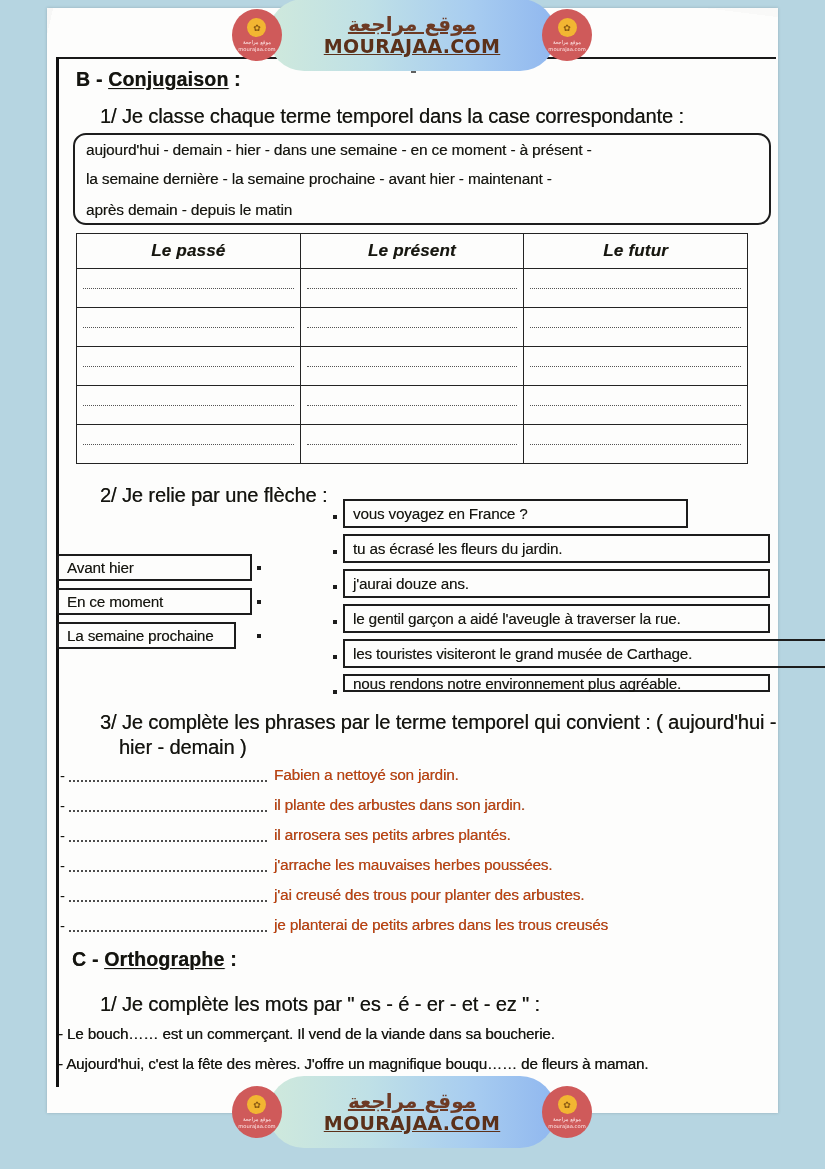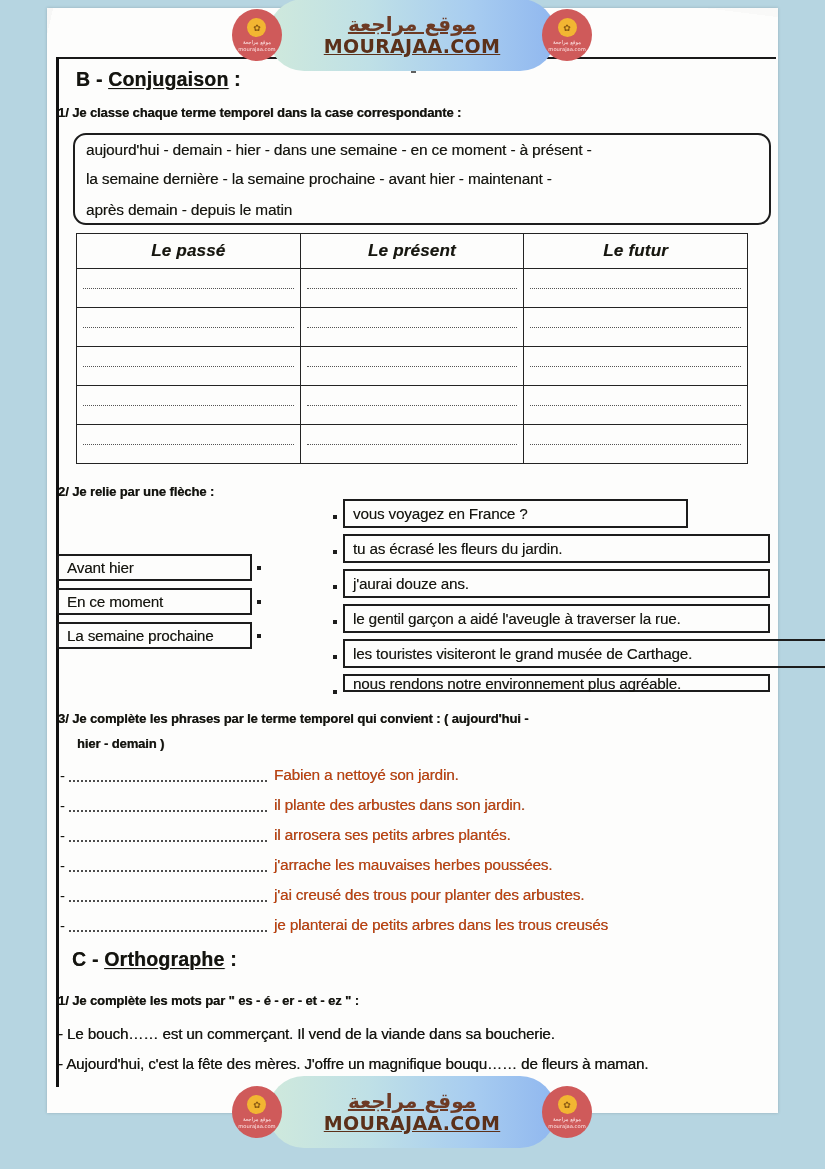--- a/index.html
+++ b/index.html
@@ -79,23 +79,24 @@
   .sec-head {
     font-size: 19.5px;
     font-weight: bold;
     letter-spacing: .2px;
   }
   .sec-head u {
     text-decoration: underline;
     text-underline-offset: 2px;
   }
   .q-head {
-    font-size: 13px;
-    font-weight: bold;
+    font-size: 20px;
+    font-weight: normal;
     letter-spacing: -.1px;
+    margin-left: 42px;
   }
   .body-txt {
     font-size: 15.2px;
     letter-spacing: -.15px;
   }
 
   
   .wordbank {
     position: absolute;
     left: 73px;
@@ -366,21 +367,21 @@
   </table>
 
   <div class="t q-head" style="left:58px; top:484px;">2/ Je relie par une flèche :</div>
 
   <div class="match-box" style="left:57px; top:554px; width:195px; height:27px;">Avant hier</div>
   <div class="dot-mark" style="left:257px; top:566px;"></div>
 
   <div class="match-box" style="left:57px; top:588px; width:195px; height:27px;">En ce moment</div>
   <div class="dot-mark" style="left:257px; top:600px;"></div>
 
-  <div class="match-box" style="left:57px; top:622px; width:195px; height:27px;">La semaine prochaine</div>
+  <div class="match-box" style="left:57px; top:622px; width:179px; height:27px;">La semaine prochaine</div>
   <div class="dot-mark" style="left:257px; top:634px;"></div>
 
   <div class="dot-mark" style="left:333px; top:515px;"></div>
   <div class="match-box" style="left:343px; top:499px; width:345px; height:29px;">vous voyagez en France ?</div>
 
   <div class="dot-mark" style="left:333px; top:550px;"></div>
   <div class="match-box" style="left:343px; top:534px; width:427px; height:29px;">tu as écrasé les fleurs du jardin.</div>
 
   <div class="dot-mark" style="left:333px; top:585px;"></div>
   <div class="match-box" style="left:343px; top:569px; width:427px; height:29px;">j'aurai douze ans.</div>

